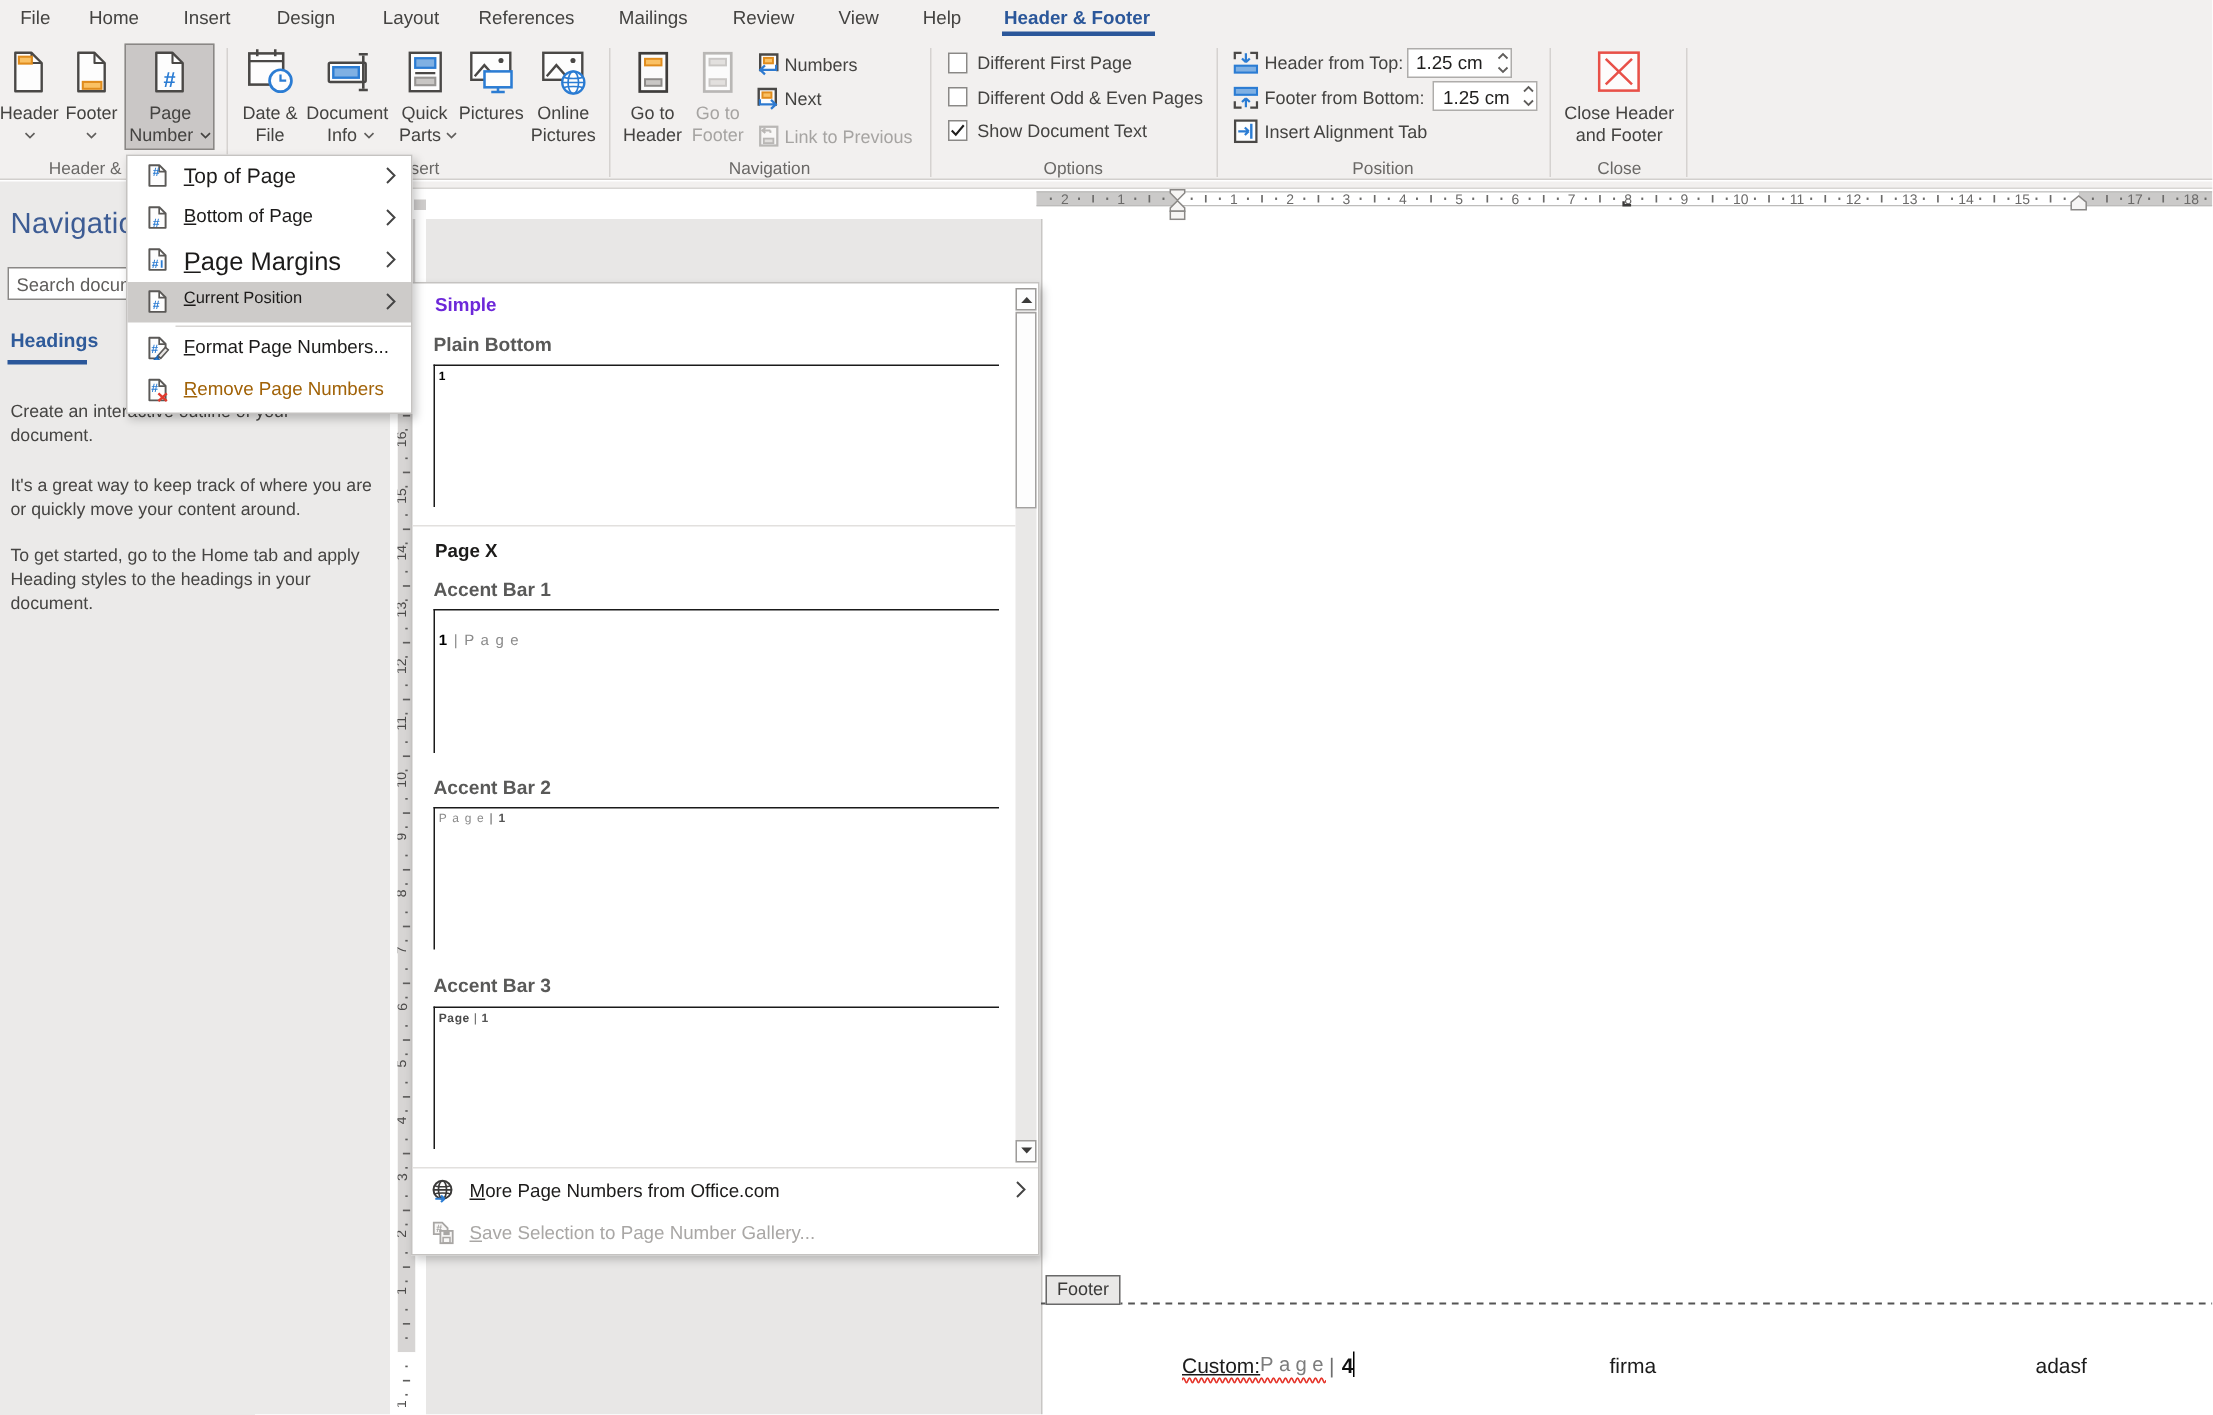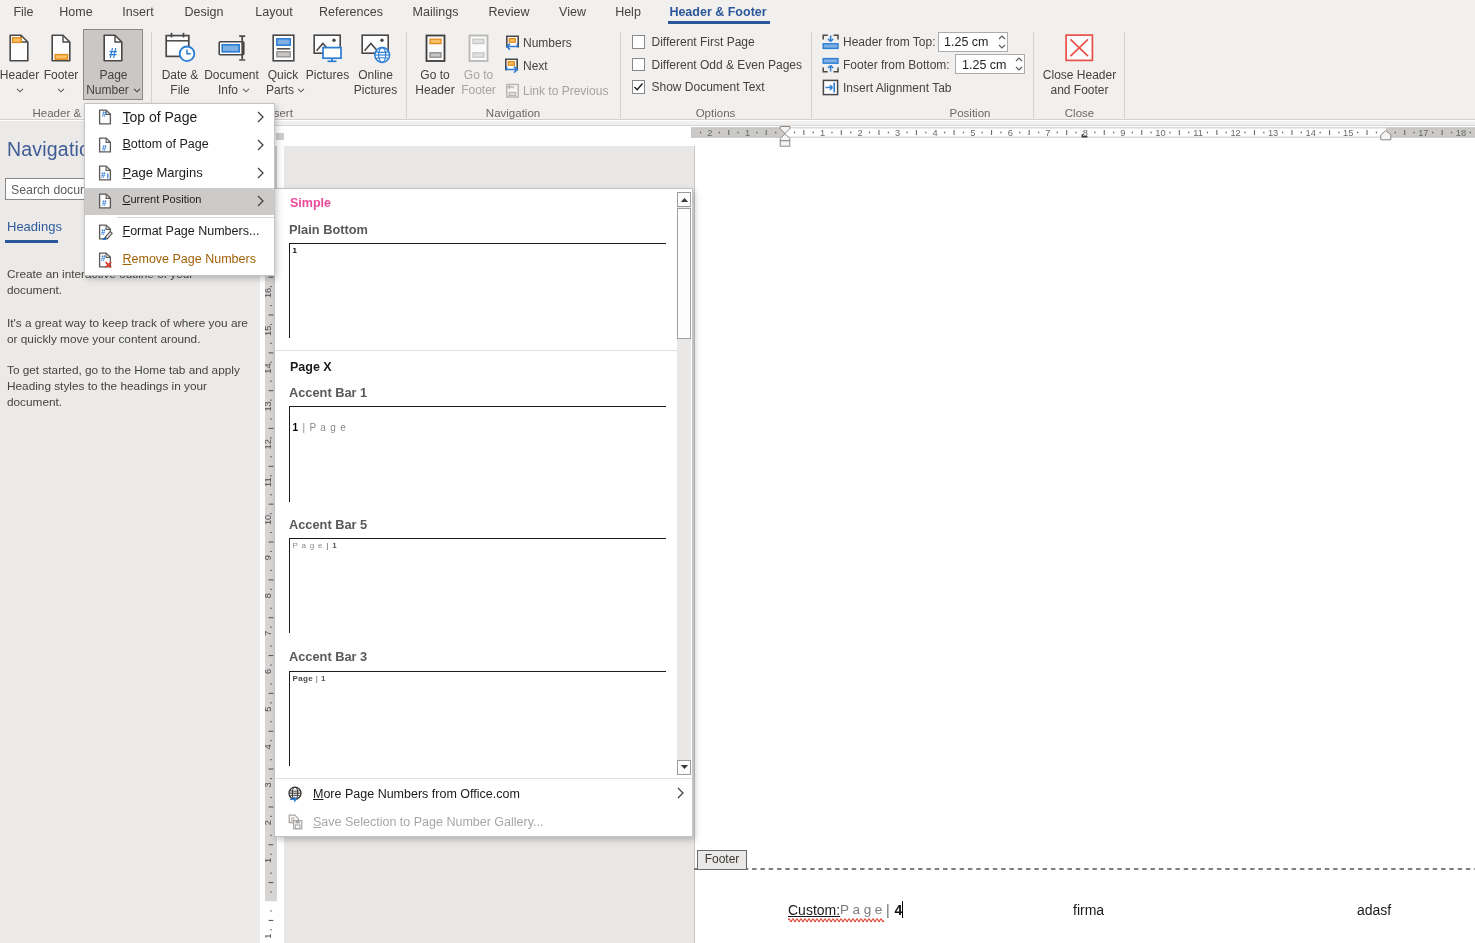--- a/index.html
+++ b/index.html
@@ -27,21 +27,21 @@
 <div class="abs" style="left:150.5px;top:32px;width:1px;height:86px;background:#d5d2d0"></div>
 <div class="abs" style="left:405.5px;top:32px;width:1px;height:86px;background:#d5d2d0"></div>
 <div class="abs" style="left:619.5px;top:32px;width:1px;height:86px;background:#d5d2d0"></div>
 <div class="abs" style="left:811px;top:32px;width:1px;height:86px;background:#d5d2d0"></div>
 <div class="abs" style="left:1033px;top:32px;width:1px;height:86px;background:#d5d2d0"></div>
 <div class="abs" style="left:1124px;top:32px;width:1px;height:86px;background:#d5d2d0"></div>
 <div class="grplbl" style="left:75px;top:106.5px">Header &amp; Footer</div>
 <div class="grplbl" style="left:278.5px;top:106.5px">Insert</div>
 <div class="grplbl" style="left:513px;top:106.5px">Navigation</div>
 <div class="grplbl" style="left:715.5px;top:106.5px">Options</div>
-<div class="grplbl" style="left:970px;top:106.5px">Position</div>
+<div class="grplbl" style="left:922px;top:106.5px">Position</div>
 <div class="grplbl" style="left:1079.5px;top:106.5px">Close</div>
 <svg style="position:absolute;left:8.5px;top:33.5px" width="20" height="28" viewBox="0 0 20 28">
     <path d="M1.2,1.2 h10.8 l6.8,6.8 v18.8 h-17.6 z" fill="#fdfdfd" stroke="#4a4846" stroke-width="1.6" stroke-linejoin="round"></path>
     <path d="M12,1.2 v6.8 h6.8" fill="none" stroke="#4a4846" stroke-width="1.4" stroke-linejoin="round"></path>
     <rect x="3.6" y="3.8" width="8.6" height="4.6" fill="#fac164" stroke="#e08c1d" stroke-width="1.4"></rect>
   </svg>
 <div class="lbl ctr" style="left:19.5px;top:67.5px">Header</div>
 <svg class="abs" style="left:15.5px;top:87.5px" width="8" height="5" viewBox="0 0 8 5">
     <path d="M1,0.8 L4,3.8 L7,0.8" fill="none" stroke="#605e5c" stroke-width="1.1"></path>
   </svg>
@@ -192,21 +192,21 @@
 <svg style="position:absolute;left:1065px;top:34px" width="29" height="28" viewBox="0 0 29 28">
     <rect x="1.1" y="1.1" width="26.3" height="25.3" fill="#fdfcfc" stroke="#e85048" stroke-width="1.7"></rect>
     <path d="M5.5,5.3 L23,22.2 M23,5.3 L5.5,22.2" stroke="#e85048" stroke-width="1.7" fill="none"></path>
   </svg>
 <div class="lbl ctr" style="left:1079.5px;top:67.5px">Close Header</div>
 <div class="lbl ctr" style="left:1079.5px;top:83px">and Footer</div>
 <div class="abs" style="left:0;top:121px;width:259.5px;height:822px;background:#ebeae9"></div>
 <div class="abs" style="left:7px;top:138px;font-size:19.5px;font-weight:300;color:#3d5c94;letter-spacing:0.2px">Navigation</div>
 <div class="abs" style="left:4.5px;top:177.5px;width:244px;height:22px;background:#fff;border:1px solid #8a8886"></div>
 <div class="abs" style="left:11px;top:182.5px;font-size:12.3px;color:#605e5c">Search document</div>
-<div class="abs" style="left:7px;top:218.5px;font-size:13px;font-weight:normal;color:#2f5b9a">Headings</div>
+<div class="abs" style="left:7px;top:218.5px;font-size:13px;font-weight:bold;color:#2f5b9a">Headings</div>
 <div class="abs" style="left:4.5px;top:239.5px;width:53px;height:3.2px;background:#2b579a"></div>
 <div class="abs" style="left:7px;top:266px;font-size:11.8px;color:#454442;line-height:16.2px">Create an interactive outline of your<br>document.</div>
 <div class="abs" style="left:7px;top:315px;font-size:11.8px;color:#454442;line-height:16.2px">It's a great way to keep track of where you are<br>or quickly move your content around.</div>
 <div class="abs" style="left:7px;top:362px;font-size:11.8px;color:#454442;line-height:16.2px">To get started, go to the Home tab and apply<br>Heading styles to the headings in your<br>document.</div>
 <div class="abs" style="left:259.5px;top:121px;width:1215.5px;height:5px;background:#f2f0ef;border-bottom:1px solid #d8d6d4"></div>
 <div class="abs" style="left:275.5px;top:132.5px;width:8.5px;height:7.7px;background:#cfcdcc"></div>
 <div class="abs" style="left:283.5px;top:146px;width:410px;height:797px;background:#e8e7e6"></div>
 <div class="abs" style="left:693.5px;top:146px;width:781.5px;height:797px;background:#fff;border-left:1px solid #c8c6c4"></div>
 <svg width="785" height="26" style="position:absolute;left:690px;top:122px">
     <rect x="1" y="5.5" width="94.0" height="10" fill="#cbcac9"></rect>
@@ -421,21 +421,21 @@
 <div class="abs" style="left:122.5px;top:137px;font-size:12.5px;color:#1c1b1a;white-space:nowrap;z-index:12"><u>B</u>ottom of Page</div>
 <svg class="abs" style="left:257px;top:139px;z-index:12" width="7" height="12" viewBox="0 0 7 12">
     <path d="M1,1 L6,6 L1,11" fill="none" stroke="#444" stroke-width="1.3"></path>
   </svg>
 <div class="abs" style="left:97px;top:165px;width:16px;height:16px;z-index:12"><svg width="16" height="16" viewBox="0 0 16 16">
       <path d="M2.6,1.1 h6.6 l4.2,4.2 v9.6 h-10.8 z" fill="#fdfdfd" stroke="#5b5957" stroke-width="1.3" stroke-linejoin="round"></path>
       <path d="M9.1,1.1 v4.3 h4.3" fill="none" stroke="#5b5957" stroke-width="1.1"></path>
       <text x="6.4" y="13.4" font-size="8.2" font-weight="bold" fill="#2b7cd3" text-anchor="middle" font-family="Liberation Sans, sans-serif">#</text>
       <line x1="10.8" y1="8.5" x2="10.8" y2="13.5" stroke="#2b7cd3" stroke-width="1.2"></line>
     </svg></div>
-<div class="abs" style="left:122.5px;top:165px;font-size:13px;color:#1c1b1a;white-space:nowrap;z-index:12"><u>P</u>age Margins</div>
+<div class="abs" style="left:122.5px;top:165px;font-size:17px;color:#1c1b1a;white-space:nowrap;z-index:12"><u>P</u>age Margins</div>
 <svg class="abs" style="left:257px;top:167px;z-index:12" width="7" height="12" viewBox="0 0 7 12">
     <path d="M1,1 L6,6 L1,11" fill="none" stroke="#444" stroke-width="1.3"></path>
   </svg>
 <div class="abs" style="left:97px;top:193px;width:16px;height:16px;z-index:12"><svg width="16" height="16" viewBox="0 0 16 16">
       <path d="M2.6,1.1 h6.6 l4.2,4.2 v9.6 h-10.8 z" fill="#fdfdfd" stroke="#5b5957" stroke-width="1.3" stroke-linejoin="round"></path>
       <path d="M9.1,1.1 v4.3 h4.3" fill="none" stroke="#5b5957" stroke-width="1.1"></path>
       <text x="7.2" y="13.0" font-size="8.2" font-weight="bold" fill="#2b7cd3" text-anchor="middle" font-family="Liberation Sans, sans-serif">#</text>
     </svg></div>
 <div class="abs" style="left:122.5px;top:193px;font-size:11px;color:#1c1b1a;white-space:nowrap;z-index:12"><u>C</u>urrent Position</div>
 <svg class="abs" style="left:257px;top:195px;z-index:12" width="7" height="12" viewBox="0 0 7 12">
@@ -451,26 +451,26 @@
 <div class="abs" style="left:122.5px;top:224px;font-size:12.5px;color:#1c1b1a;white-space:nowrap;z-index:12"><u>F</u>ormat Page Numbers...</div>
 <div class="abs" style="left:97px;top:252px;width:16px;height:16px;z-index:12"><svg width="16" height="16" viewBox="0 0 16 16">
       <path d="M2.6,1.1 h6.6 l4.2,4.2 v9.6 h-10.8 z" fill="#fdfdfd" stroke="#5b5957" stroke-width="1.3" stroke-linejoin="round"></path>
       <path d="M9.1,1.1 v4.3 h4.3" fill="none" stroke="#5b5957" stroke-width="1.1"></path>
       <text x="6.2" y="9.2" font-size="8.2" font-weight="bold" fill="#2b7cd3" text-anchor="middle" font-family="Liberation Sans, sans-serif">#</text>
       <path d="M8.6,10.2 l5.6,5.2 m0,-5.2 l-5.6,5.2" stroke="#e23a2e" stroke-width="1.6" fill="none"></path>
     </svg></div>
 <div class="abs" style="left:122.5px;top:252px;font-size:12.5px;color:#a16207;white-space:nowrap;z-index:12"><u>R</u>emove Page Numbers</div>
 <div class="abs" style="left:117px;top:216.5px;width:157px;height:1px;background:#d8d6d4;z-index:12"></div>
 <div class="abs" style="left:274px;top:188px;width:418.5px;height:648.5px;background:#fff;border:1px solid #c5c3c1;box-shadow:2px 3px 6px rgba(0,0,0,0.22);z-index:9"></div>
-<div class="abs" style="left:290px;top:196px;font-size:12.5px;font-weight:bold;color:#ec4899;z-index:12">Simple</div>
+<div class="abs" style="left:290px;top:196px;font-size:12.5px;font-weight:bold;color:#6d28d9;z-index:12">Simple</div>
 <div class="abs" style="left:289px;top:221.5px;font-size:12.8px;font-weight:bold;color:#595958;z-index:12">Plain Bottom</div>
 <div class="abs" style="left:274.5px;top:350px;width:402px;height:1px;background:#e2e0de;z-index:12"></div>
 <div class="abs" style="left:290px;top:359.5px;font-size:12.5px;font-weight:bold;color:#1c1b1a;z-index:12">Page X</div>
 <div class="abs" style="left:289px;top:385px;font-size:12.8px;font-weight:bold;color:#595958;z-index:12">Accent Bar 1</div>
-<div class="abs" style="left:289px;top:517px;font-size:12.8px;font-weight:bold;color:#595958;z-index:12">Accent Bar 5</div>
+<div class="abs" style="left:289px;top:517px;font-size:12.8px;font-weight:bold;color:#595958;z-index:12">Accent Bar 2</div>
 <div class="abs" style="left:289px;top:648.5px;font-size:12.8px;font-weight:bold;color:#595958;z-index:12">Accent Bar 3</div>
 <div class="abs" style="left:289px;top:242.5px;width:377px;height:95.5px;border-top:1.6px solid #1a1a1a;border-left:1.6px solid #1a1a1a;z-index:12"></div>
 <div class="abs" style="left:292.5px;top:246.0px;font-size:8px;letter-spacing:0.8px;white-space:nowrap;z-index:12"><b>1</b></div>
 <div class="abs" style="left:289px;top:406px;width:377px;height:95.5px;border-top:1.6px solid #1a1a1a;border-left:1.6px solid #1a1a1a;z-index:12"></div>
 <div class="abs" style="left:292.5px;top:422px;font-size:10px;letter-spacing:0.8px;white-space:nowrap;z-index:12"><b>1</b> <span style="color:#8a8a8a">| P a g e</span></div>
 <div class="abs" style="left:289px;top:537.5px;width:377px;height:95.5px;border-top:1.6px solid #1a1a1a;border-left:1.6px solid #1a1a1a;z-index:12"></div>
 <div class="abs" style="left:292.5px;top:541.0px;font-size:8px;letter-spacing:0.8px;white-space:nowrap;z-index:12"><span style="color:#8a8a8a">P a g e</span> <span style="color:#555">| <b>1</b></span></div>
 <div class="abs" style="left:289px;top:670.5px;width:377px;height:95.5px;border-top:1.6px solid #1a1a1a;border-left:1.6px solid #1a1a1a;z-index:12"></div>
 <div class="abs" style="left:292.5px;top:674.0px;font-size:8px;letter-spacing:0.4px;white-space:nowrap;z-index:12"><b style="color:#4a4a4a">Page</b> <span style="color:#555">| <b>1</b></span></div>
 <div class="abs" style="left:274.5px;top:778px;width:417px;height:1px;background:#e2e0de;z-index:12"></div>

